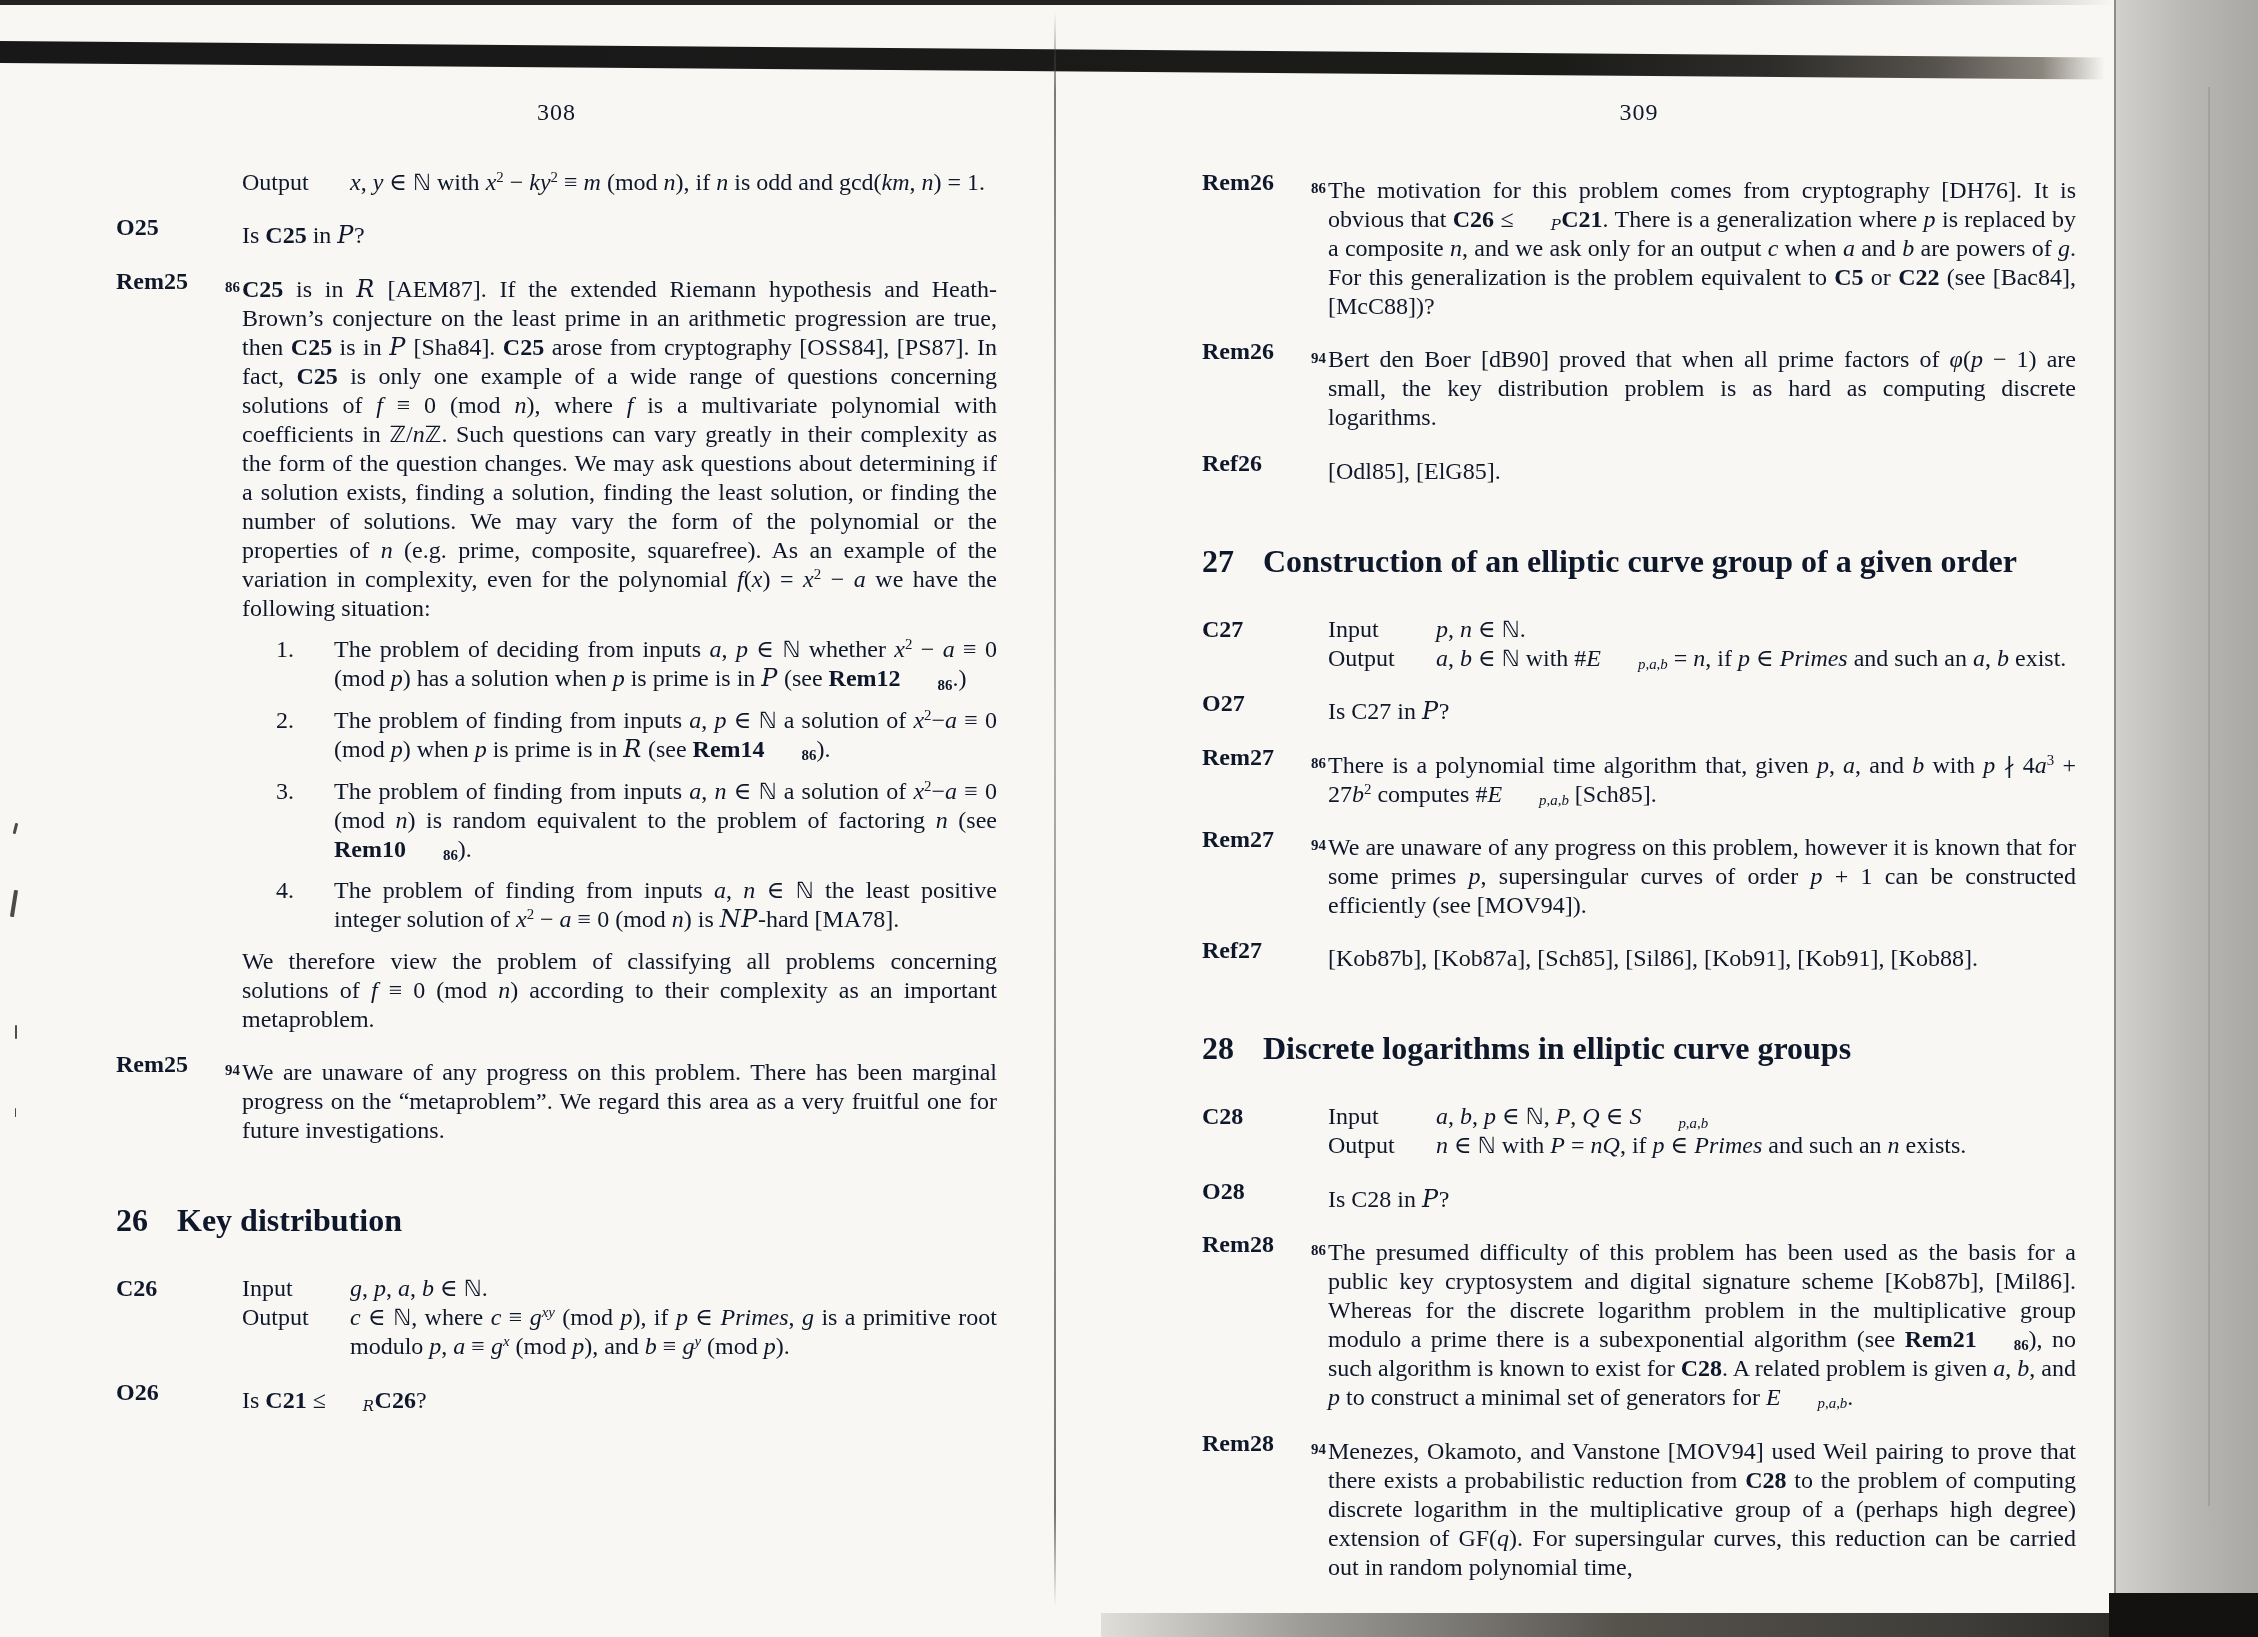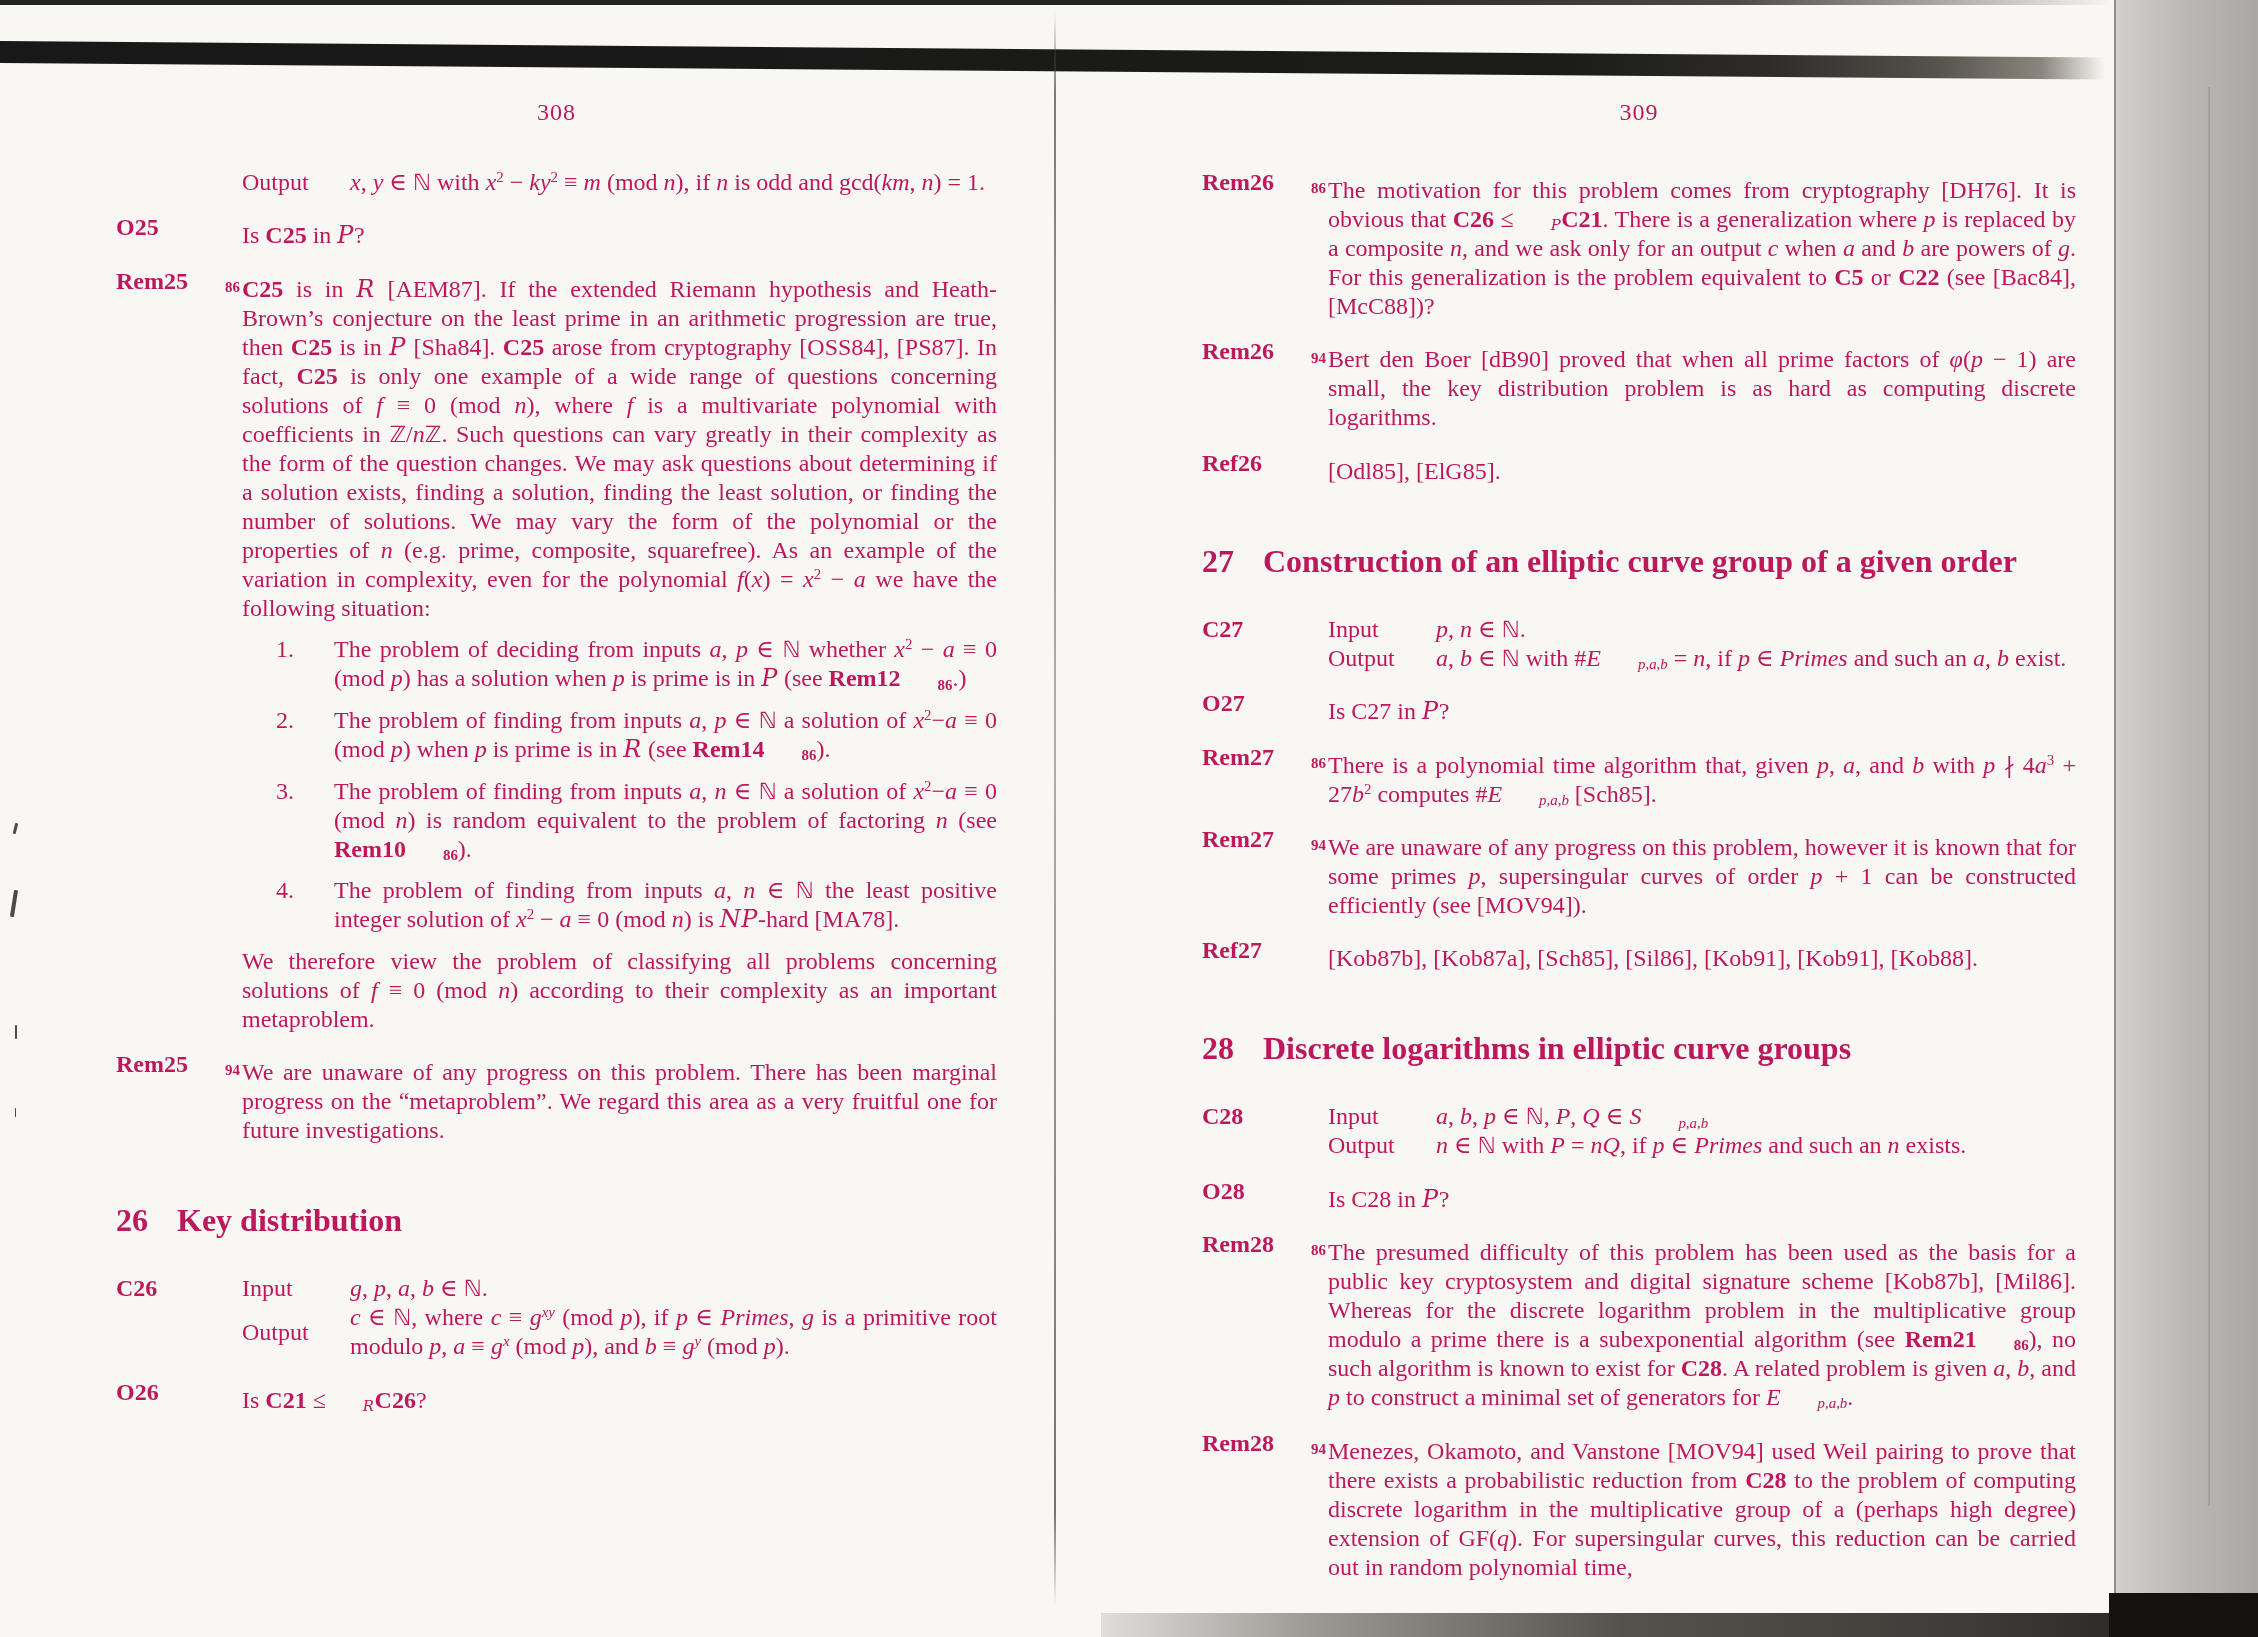--- a/index.html
+++ b/index.html
@@ -1,19 +1,19 @@
 <!DOCTYPE html>
 <html><head>
 <meta charset="utf-8">
 <style>
   html,body{margin:0;padding:0;}
   body{background:#a9a7a3;}
   #scan{
     position:relative;width:2258px;height:1638px;overflow:hidden;
-    background:#f8f7f3;color:#be185d;
+    background:#f8f7f3;color:#0f172a;
     font-family:"Liberation Serif","DejaVu Serif",serif;
   }
   
   .top-rule{position:absolute;left:0;top:0;width:2114px;height:4.8px;
     background:linear-gradient(to right,#232323 0%,#232323 60%,#4c4a47 82%,rgba(90,88,84,0) 100%);}
   .header-bar{position:absolute;left:0;top:41px;width:2105px;height:22px;
     transform:rotate(0.45deg);transform-origin:left top;
     background:linear-gradient(to right,#181818 0%,#1b1b1a 74%,#2d2c2a 84%,#56524c 92%,#8b867d 97%,rgba(150,145,137,0) 100%);}
   .gutter-line{position:absolute;left:1054px;top:11.6px;width:1.9px;height:1595px;
     background:linear-gradient(to bottom,rgba(70,70,68,0) 0%,rgba(70,70,68,.7) 5%,rgba(90,88,84,.45) 45%,rgba(70,70,68,.75) 94%,rgba(70,70,68,0) 100%);}
@@ -36,21 +36,21 @@
   .pagenum{text-align:center;margin-bottom:41px;letter-spacing:1px;}
   .entry{display:flex;margin-top:16.4px;align-items:flex-start;}
   .entry:first-of-type{margin-top:0;}
   .entry-label{flex:0 0 126px;font-weight:bold;white-space:nowrap;}
   .entry-body{flex:1;text-align:justify;}
   .par{margin-top:12.6px;}
   .par:first-child{margin-top:8px;}
   .li{display:flex;margin-top:12.6px;padding-left:34px;}
   .li-num{flex:0 0 58px;}
   .li-text{flex:1;text-align:justify;}
-  .io-row{display:flex;align-items:center;}
+  .io-row{display:flex;}
   .io-key{flex:0 0 108px;}
   .io-val{flex:1;text-align:justify;}
   .section{margin-top:54px;margin-bottom:33px;font-size:32px;line-height:42px;font-weight:bold;text-align:left;}
   .sec-num{padding-right:29px;}
   sup,sub{font-size:62%;line-height:0;}
   sup{vertical-align:0.55em;}
   sub{vertical-align:-0.22em;padding-left:37px;}
   .scr{font-style:italic;font-family:"DejaVu Serif",serif;letter-spacing:0.5px;}
   .bb{font-family:"DejaVu Sans",sans-serif;font-size:93%;}
 </style>

